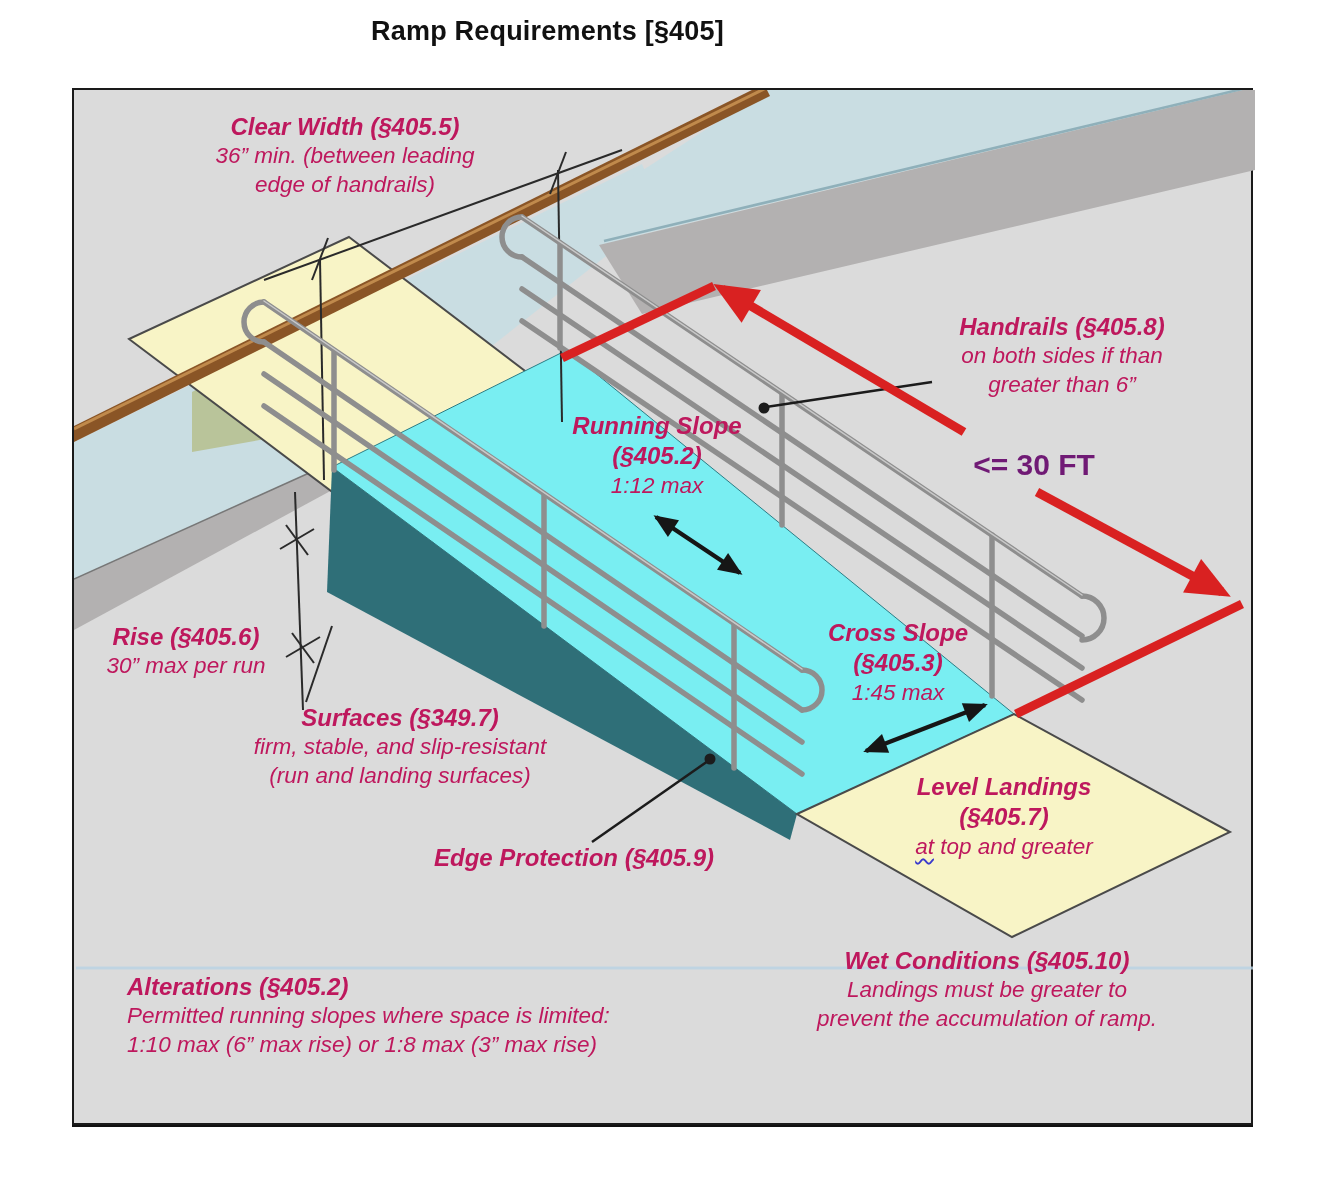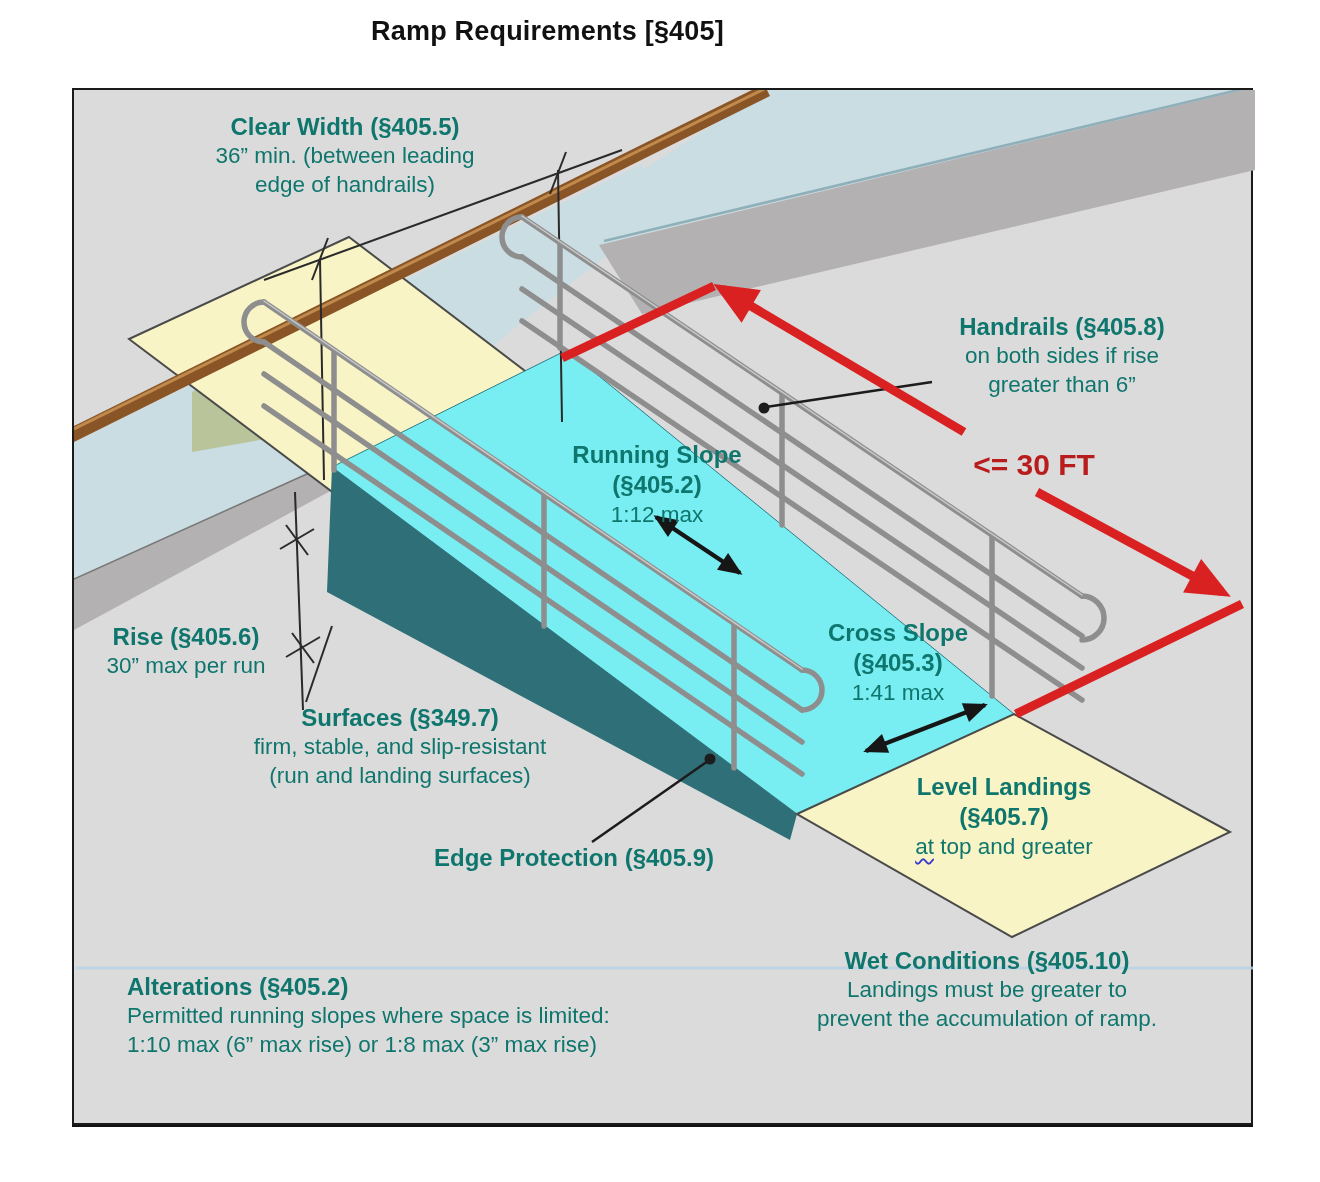--- a/index.html
+++ b/index.html
@@ -4,21 +4,21 @@
 <style>
   html,body{margin:0;padding:0;}
   body{width:1320px;height:1182px;background:#ffffff;position:relative;
        font-family:"Liberation Sans",sans-serif;overflow:hidden;}
   .page-title{position:absolute;left:0;top:16px;width:1095px;text-align:center;
        font-weight:bold;font-size:27px;color:#111;letter-spacing:.2px;}
   .figure-box{position:absolute;left:72px;top:88px;width:1181px;height:1037px;
        background:#dbdbdb;border:2px solid #1a1a1a;box-shadow:0 2px 0 #111;box-sizing:border-box;}
   .figure-box svg{position:absolute;left:0;top:0;}
   .lbl{position:absolute;transform:translateX(-50%);text-align:center;z-index:5;
-       font-size:22.5px;line-height:1.27;color:#0f766e;white-space:nowrap;}
+       font-style:italic;font-size:22.5px;line-height:1.27;color:#be185d;white-space:nowrap;}
   .lbl .h{font-weight:bold;font-size:24px;}
   .lbl.left-align{transform:none;text-align:left;}
   .red-dim{position:absolute;transform:translateX(-50%);z-index:5;font-style:normal;
        font-weight:bold;font-size:30px;white-space:nowrap;}
   .squig{text-decoration:underline wavy #3a3acc;text-decoration-thickness:2px;text-underline-offset:4px;}
 </style>
 </head>
 <body>
 
 <div class="page-title">Ramp Requirements [§405]</div>
@@ -123,39 +123,39 @@
   </svg>
 
   <div class="lbl" style="left:271px;top:22px;">
     <div class="h">Clear Width (§405.5)</div>
     <div>36” min. (between leading</div>
     <div>edge of handrails)</div>
   </div>
 
   <div class="lbl" style="left:988px;top:222px;">
     <div class="h">Handrails (§405.8)</div>
-    <div>on both sides if rise</div>
+    <div>on both sides if than</div>
     <div>greater than 6”</div>
   </div>
 
-  <div class="lbl" style="left:583px;top:350px;">
+  <div class="lbl" style="left:583px;top:321px;">
     <div class="h">Running Slope</div>
     <div class="h">(§405.2)</div>
     <div>1:12 max</div>
   </div>
 
   <div class="lbl" style="left:112px;top:532px;">
     <div class="h">Rise (§405.6)</div>
     <div>30” max per run</div>
   </div>
 
   <div class="lbl" style="left:824px;top:528px;">
     <div class="h">Cross Slope</div>
     <div class="h">(§405.3)</div>
-    <div>1:41 max</div>
+    <div>1:45 max</div>
   </div>
 
   <div class="lbl" style="left:326px;top:613px;">
     <div class="h">Surfaces (§349.7)</div>
     <div>firm, stable, and slip-resistant</div>
     <div>(run and landing surfaces)</div>
   </div>
 
   <div class="lbl" style="left:500px;top:753px;">
     <div class="h">Edge Protection (§405.9)</div>
@@ -172,15 +172,15 @@
     <div>Permitted running slopes where space is limited:</div>
     <div>1:10 max (6” max rise) or 1:8 max (3” max rise)</div>
   </div>
 
   <div class="lbl" style="left:913px;top:856px;">
     <div class="h">Wet Conditions (§405.10)</div>
     <div>Landings must be greater to</div>
     <div>prevent the accumulation of ramp.</div>
   </div>
 
-  <div class="red-dim" style="left:960px;top:358px;color:#b91c1c;">&lt;= 30 FT</div>
+  <div class="red-dim" style="left:960px;top:358px;color:#701a75;">&lt;= 30 FT</div>
 
 </div>
 
 </body></html>

